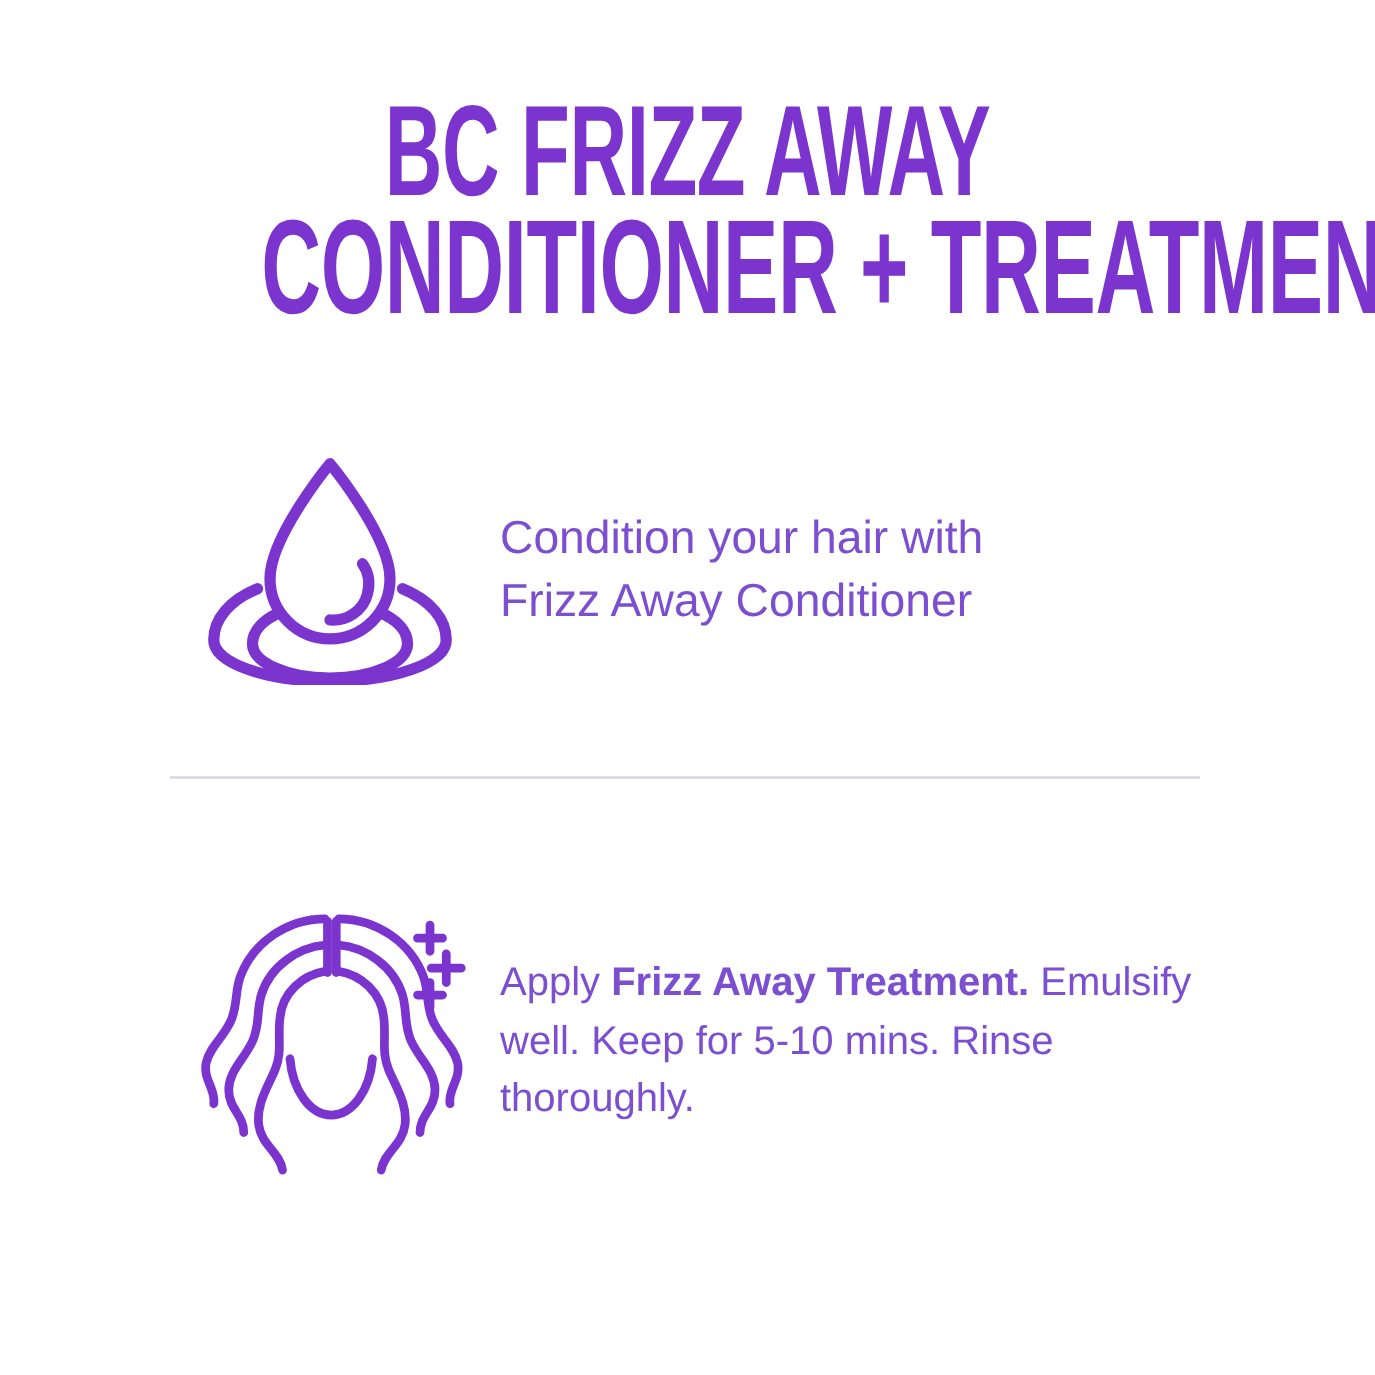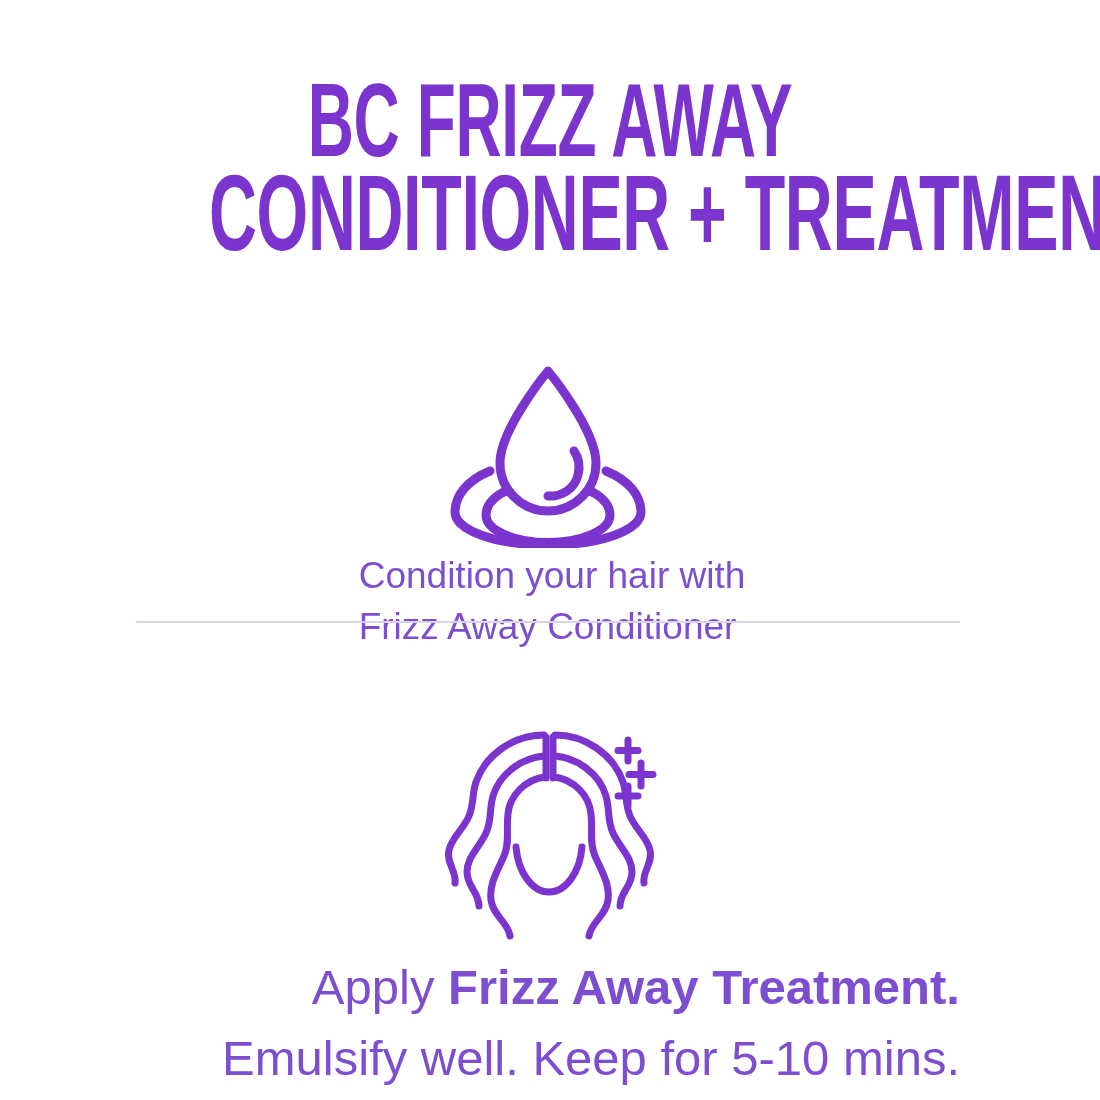--- a/index.html
+++ b/index.html
@@ -51,21 +51,20 @@
     transform: scaleX(0.62);
     transform-origin: center center;
     margin-top: -9px;
   }
 
   
   .step {
     position: absolute;
     display: flex;
     align-items: center;
-    flex-direction: column;
   }
 
   .step-1 {
     left: 136px;
     top: 360px;
     width: 824px;
     height: 190px;
   }
   .step-2 {
     left: 136px;
@@ -84,23 +83,22 @@
   .step-2 .step-icon { width: 256px; height: 240px; }
 
   .step-text {
     flex: 1 1 auto;
     color: #7B4FD0;
     font-size: 37px;
     line-height: 1.38;
     padding-left: 8px;
   }
   .step-2 .step-text {
-    font-size: 49px;
+    font-size: 32px;
     line-height: 1.45;
-    text-align: right;
   }
 
   
   .divider {
     position: absolute;
     left: 136px;
     top: 621px;
     width: 824px;
     height: 2px;
     background: #D8D3E8;

